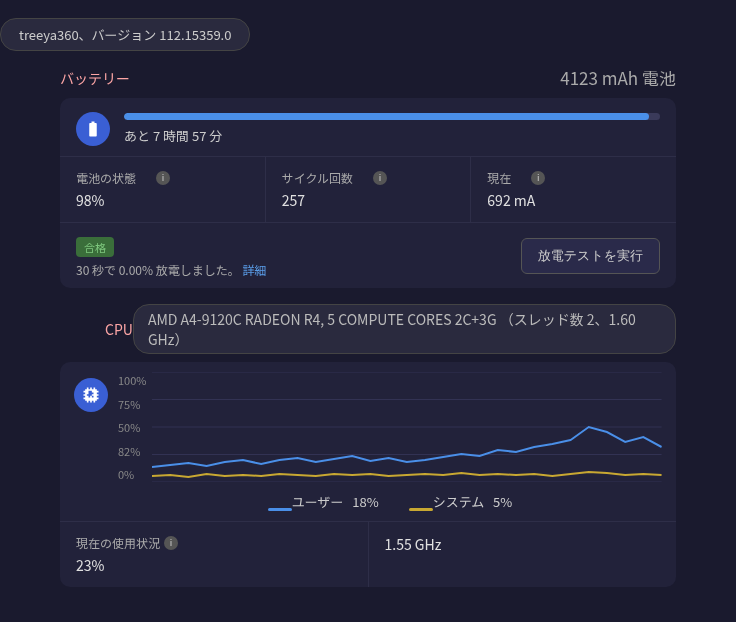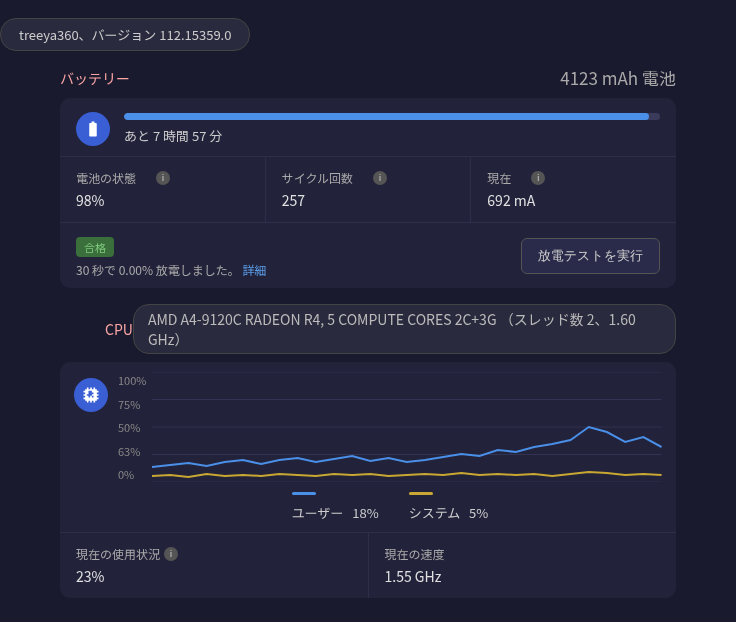--- a/index.html
+++ b/index.html
@@ -231,23 +231,21 @@
       display: flex;
       justify-content: center;
       align-items: center;
       gap: 30px;
       padding: 10px 0 10px;
       font-size: 13px;
       color: #ccc;
     }
     .legend-item {
       display: flex;
-      align-items: flex-start;
-      gap: 8px;
-      flex-direction: column;
+      align-items: flex-end;
     }
     .legend-line {
       width: 24px;
       height: 3px;
       border-radius: 2px;
     }
 
     .cpu-stats-row {
       display: flex;
       border-top: 1px solid #2e2e48;
@@ -349,21 +347,21 @@
             <path d="M9 3H7v2H5v2H3v2h2v2H3v2h2v2H3v2h2v2h2v2h2v-2h2v2h2v-2h2v2h2v-2h2v-2h2v-2h-2v-2h2v-2h-2V9h2V7h-2V5h-2V3h-2v2h-2V3h-2v2H9V3zm2 4h2v2h2v2h-2v2h2v2h-2v-2h-2v2H9v-2H7v-2h2v-2H7V9h2V7h2z"></path>
           </svg>
         </div>
       </div>
       <div class="cpu-chart-col">
         <div style="display:flex; align-items:stretch;">
           <div class="y-labels">
             <span>100%</span>
             <span>75%</span>
             <span>50%</span>
-            <span>63%</span>
+            <span>82%</span>
             <span>0%</span>
           </div>
           <div style="flex:1; position:relative; height:110px;">
             <svg width="100%" height="110" viewBox="0 0 560 110" preserveAspectRatio="none">
 
               <line x1="0" y1="0" x2="560" y2="0" stroke="#333355" stroke-width="1"></line>
               <line x1="0" y1="27.5" x2="560" y2="27.5" stroke="#333355" stroke-width="1"></line>
               <line x1="0" y1="55" x2="560" y2="55" stroke="#333355" stroke-width="1"></line>
               <line x1="0" y1="82.5" x2="560" y2="82.5" stroke="#333355" stroke-width="1"></line>
               <line x1="0" y1="110" x2="560" y2="110" stroke="#333355" stroke-width="1"></line>
@@ -398,20 +396,17 @@
 
     <div class="cpu-stats-row">
       <div class="cpu-stat">
         <div class="cpu-stat-label">
           <span>現在の使用状況</span>
           <span class="info-icon">i</span>
         </div>
         <div class="cpu-stat-value">23%</div>
       </div>
       <div class="cpu-stat">
-        <div class="cpu-stat-label">
-          <span>現在の速度</span>
-        </div>
         <div class="cpu-stat-value">1.55 GHz</div>
       </div>
     </div>
   </div>
 </div>
 
 </body></html>

